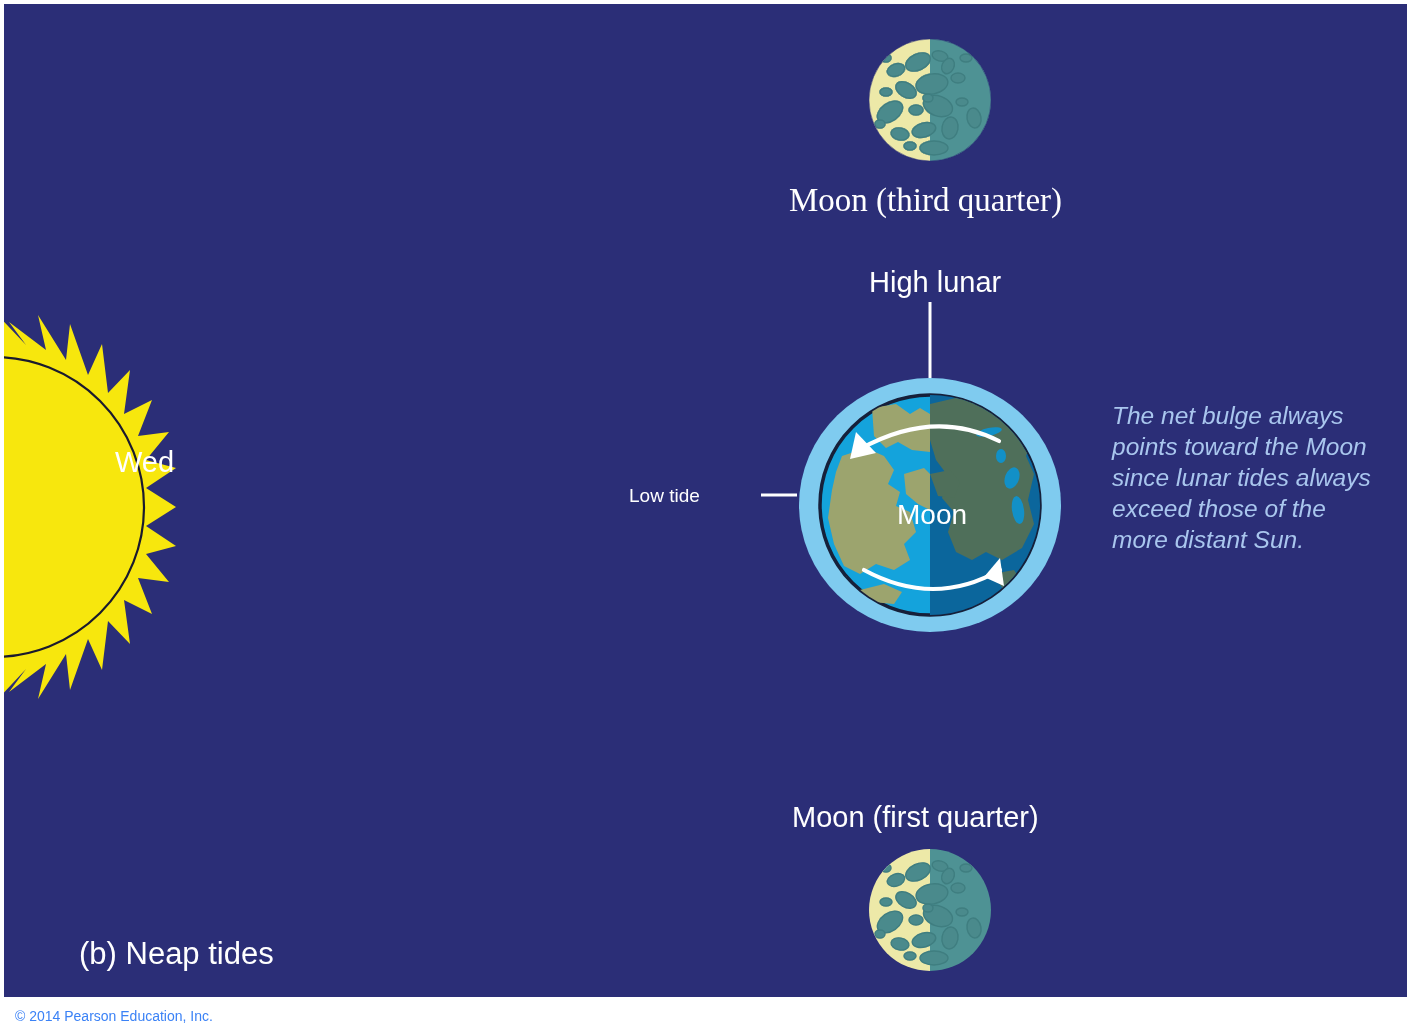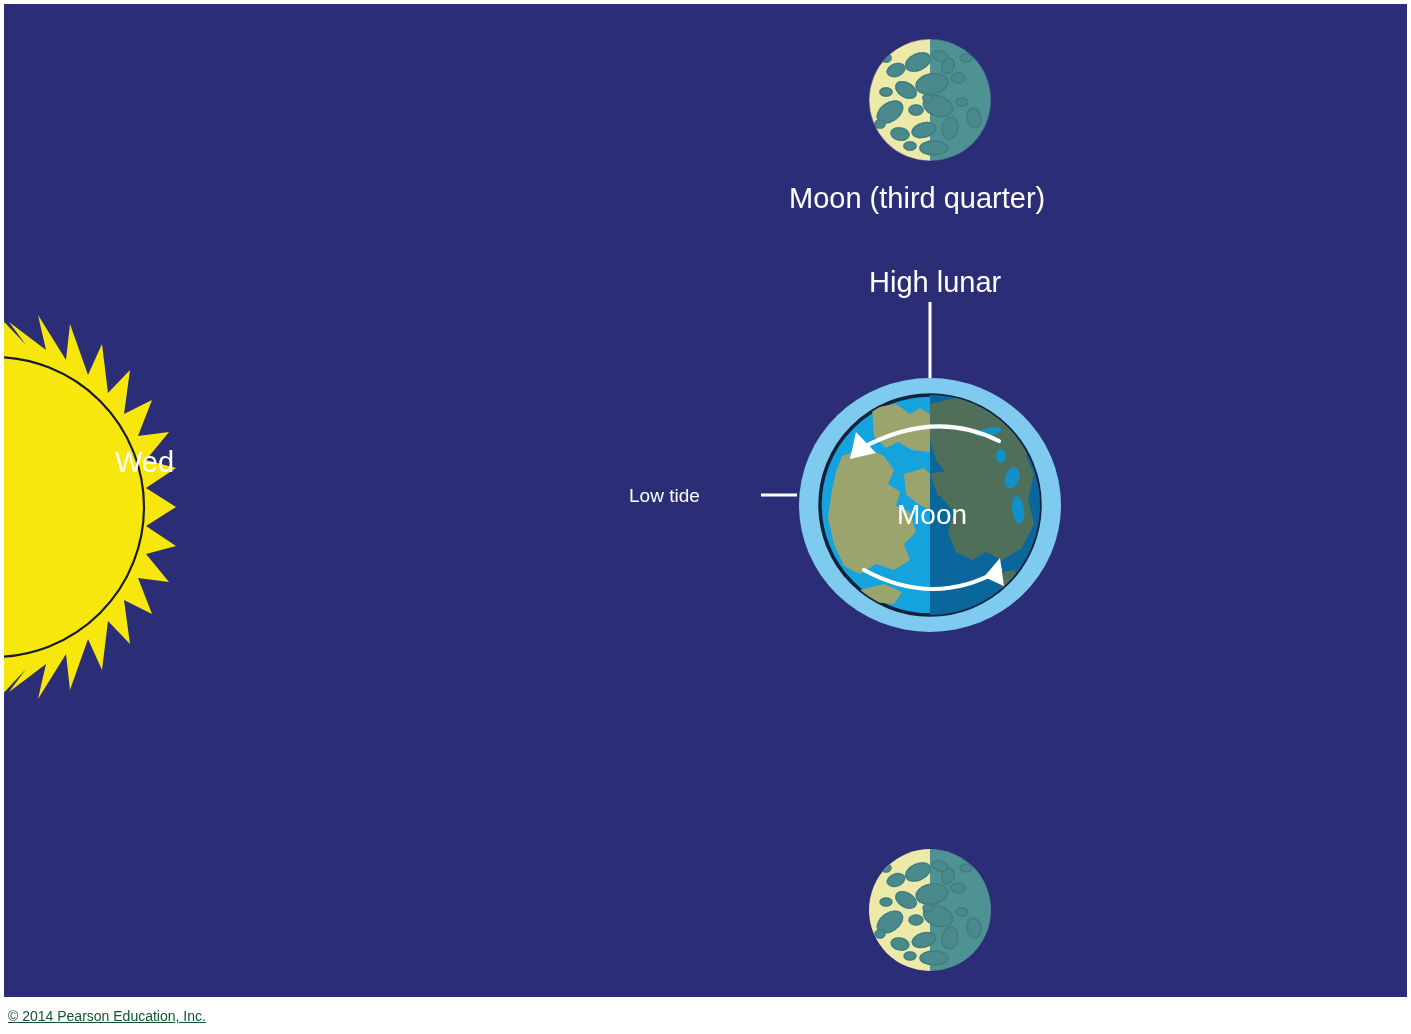--- a/index.html
+++ b/index.html
@@ -12,37 +12,36 @@
     position:absolute;left:0;top:0;width:1411px;height:1034px;
   }
   .panel{
     position:absolute;left:4px;top:4px;width:1403px;height:993px;
     background:#2B2E77;overflow:hidden;
   }
   .lbl{
     position:absolute;color:#ffffff;white-space:nowrap;
     font-family:"Liberation Sans","DejaVu Sans",sans-serif;
   }
-  #moon-third-label{left:785px;top:178px;font-size:29px;}
+  #moon-third-label{left:785px;top:178px;font-size:33px;font-family:Liberation Serif, serif;}
   #moon-first-label{left:788px;top:797px;font-size:29px;}
   #high-tide-label{left:865px;top:262px;font-size:29px;}
   #low-tide-label{left:625px;top:481px;font-size:19px;}
   #sun-label{left:111px;top:442px;font-size:29px;}
   #earth-label{left:893px;top:495px;font-size:28px;}
   #panel-caption{left:75px;top:932px;font-size:31px;}
   #note-text{
     position:absolute;left:1108px;top:396px;width:268px;
     color:#A9C6EE;font-style:italic;font-size:24.5px;line-height:31px;
     font-family:"Liberation Sans","DejaVu Sans",sans-serif;
   }
   #copyright{
-    position:absolute;left:8px;top:1008px;
-    color:#14532d;font-size:14px;
-    font-family:"Liberation Sans","DejaVu Sans",sans-serif;
-    text-decoration:underline;
+    position:absolute;left:15px;top:1008px;
+    color:#3b82f6;font-size:14px;
+    font-family:"Liberation Sans","DejaVu Sans",sans-serif;
   }
   svg{display:block;}
 </style>
 </head>
 <body>
 
 <div id="figure">
 
   <div class="panel">
 
@@ -233,20 +232,23 @@
     <div class="lbl" id="moon-third-label">Moon (third quarter)</div>
 
     <div class="lbl" id="high-tide-label">High lunar</div>
 
     <div class="lbl" id="low-tide-label">Low tide</div>
 
     <div class="lbl" id="sun-label">Wed</div>
 
     <div class="lbl" id="earth-label">Moon</div>
 
-
-
+    <div class="lbl" id="moon-first-label">Moon (first quarter)</div>
+
+    <div id="note-text">The net bulge always points toward the Moon since lunar tides always exceed those of the more distant Sun.</div>
+
+    <div class="lbl" id="panel-caption">(b) Neap tides</div>
 
   </div>
 
   <div id="copyright">© 2014 Pearson Education, Inc.</div>
 
 </div>
 
 </body></html>

